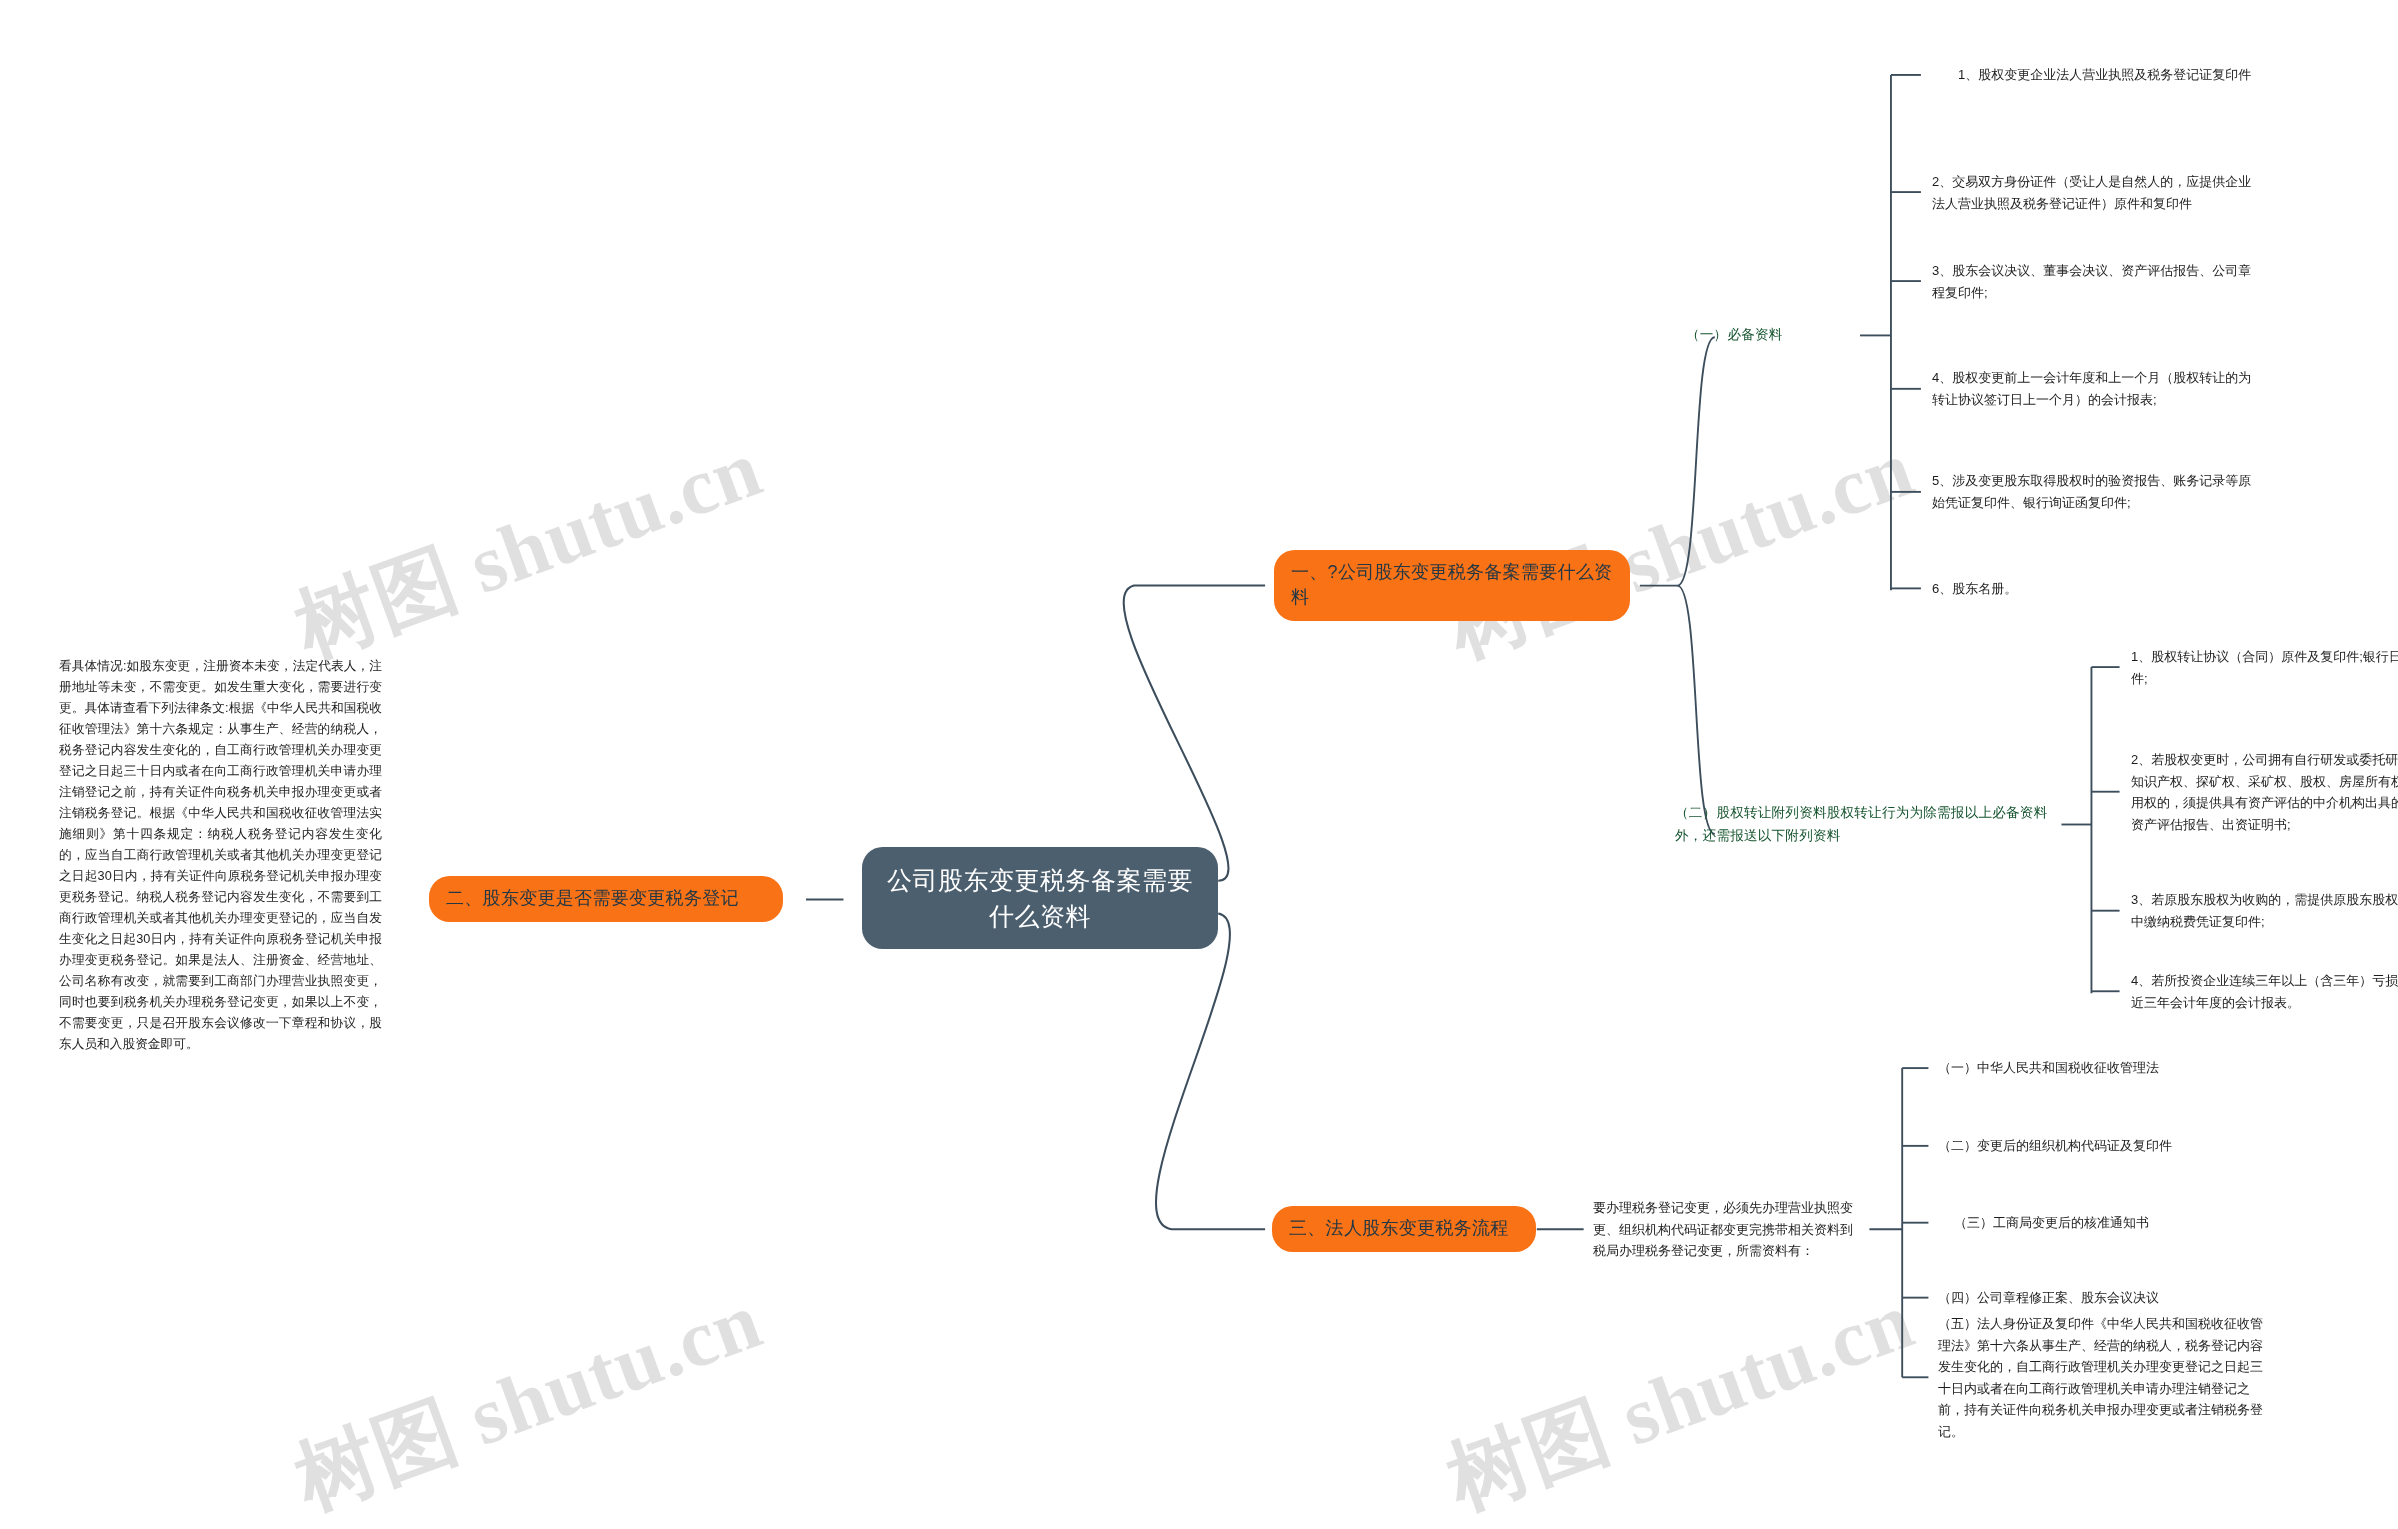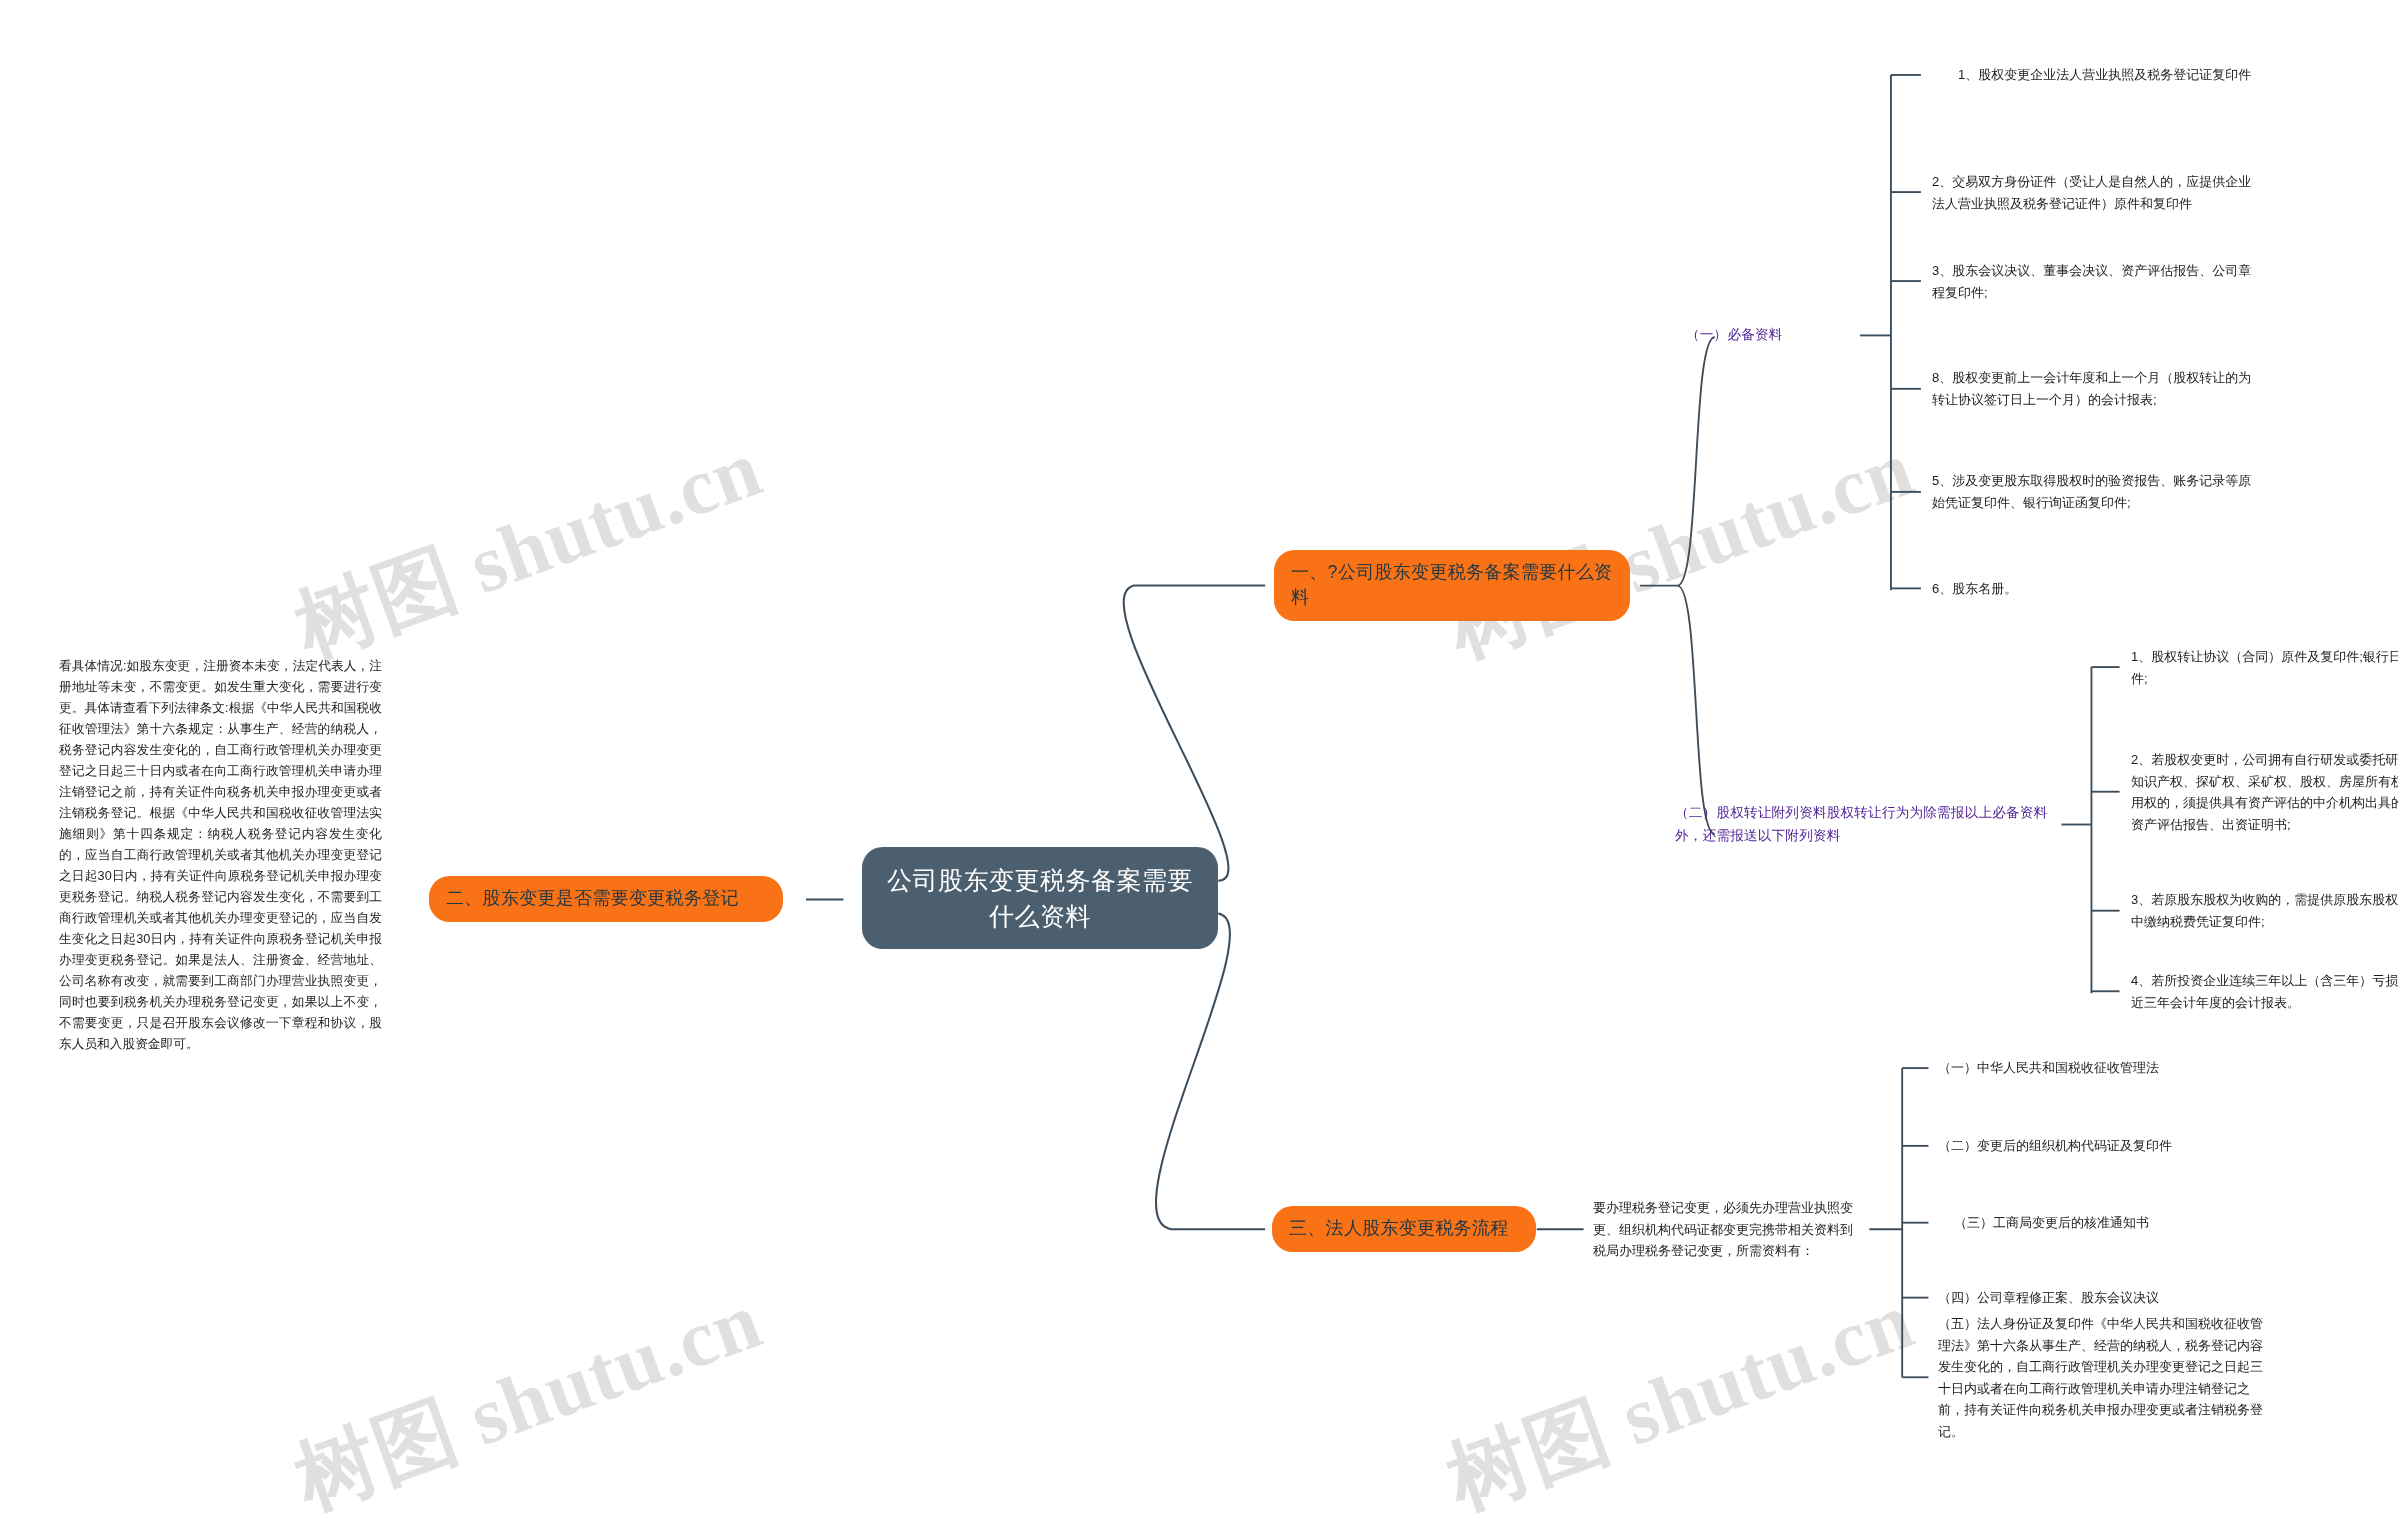--- a/index.html
+++ b/index.html
@@ -61,21 +61,21 @@
   .branch-node {
     background: #f97316;
     color: #243744;
     border-radius: 20.6px;
     font-size: 18px;
     line-height: 25px;
     padding: 10.3px 17px;
     letter-spacing: 0.3px;
   }
   .plain-node {
-    color: #4c1d95;
+    color: #14532d;
     font-size: 13.6px;
     line-height: 22.5px;
     letter-spacing: 0.2px;
   }
   .plain-small {
     color: #1d1d1d;
     font-size: 13px;
     line-height: 21.5px;
   }
   .note-node {
@@ -146,21 +146,21 @@
 
   <div class="node branch-node" style="left: 1274px; top: 550px; width: 356px;">一、?公司股东变更税务备案需要什么资料</div>
 
   <div class="node plain-node" style="left: 1686px; top: 324px; width: 178px;">（一）必备资料</div>
 
   <div class="node plain-node" style="left: 1675px; top: 802px; width: 394px;">（二）股权转让附列资料股权转让行为为除需报以上必备资料外，还需报送以下附列资料</div>
 
   <div class="node plain-small" style="left: 1932px; top: 64px; width: 323px; margin-left: 26px;">1、股权变更企业法人营业执照及税务登记证复印件</div>
   <div class="node plain-small" style="left: 1932px; top: 171px; width: 323px;">2、交易双方身份证件（受让人是自然人的，应提供企业法人营业执照及税务登记证件）原件和复印件</div>
   <div class="node plain-small" style="left: 1932px; top: 260px; width: 323px;">3、股东会议决议、董事会决议、资产评估报告、公司章程复印件;</div>
-  <div class="node plain-small" style="left: 1932px; top: 367px; width: 323px;">8、股权变更前上一会计年度和上一个月（股权转让的为转让协议签订日上一个月）的会计报表;</div>
+  <div class="node plain-small" style="left: 1932px; top: 367px; width: 323px;">4、股权变更前上一会计年度和上一个月（股权转让的为转让协议签订日上一个月）的会计报表;</div>
   <div class="node plain-small" style="left: 1932px; top: 470px; width: 323px;">5、涉及变更股东取得股权时的验资报告、账务记录等原始凭证复印件、银行询证函复印件;</div>
   <div class="node plain-small" style="left: 1932px; top: 578px; width: 323px;">6、股东名册。</div>
 
   <div class="node plain-small" style="left: 2131px; top: 646px; width: 328px;">1、股权转让协议（合同）原件及复印件;银行日记账复印件;</div>
   <div class="node plain-small" style="left: 2131px; top: 749px; width: 328px;">2、若股权变更时，公司拥有自行研发或委托研发的自主知识产权、探矿权、采矿权、股权、房屋所有权、土地使用权的，须提供具有资产评估的中介机构出具的转让日的资产评估报告、出资证明书;</div>
   <div class="node plain-small" style="left: 2131px; top: 889px; width: 328px;">3、若原股东股权为收购的，需提供原股东股权转让过程中缴纳税费凭证复印件;</div>
   <div class="node plain-small" style="left: 2131px; top: 970px; width: 328px;">4、若所投资企业连续三年以上（含三年）亏损，需提供近三年会计年度的会计报表。</div>
 
   <div class="node branch-node" style="left: 1272px; top: 1206px; width: 264px;">三、法人股东变更税务流程</div>
 

